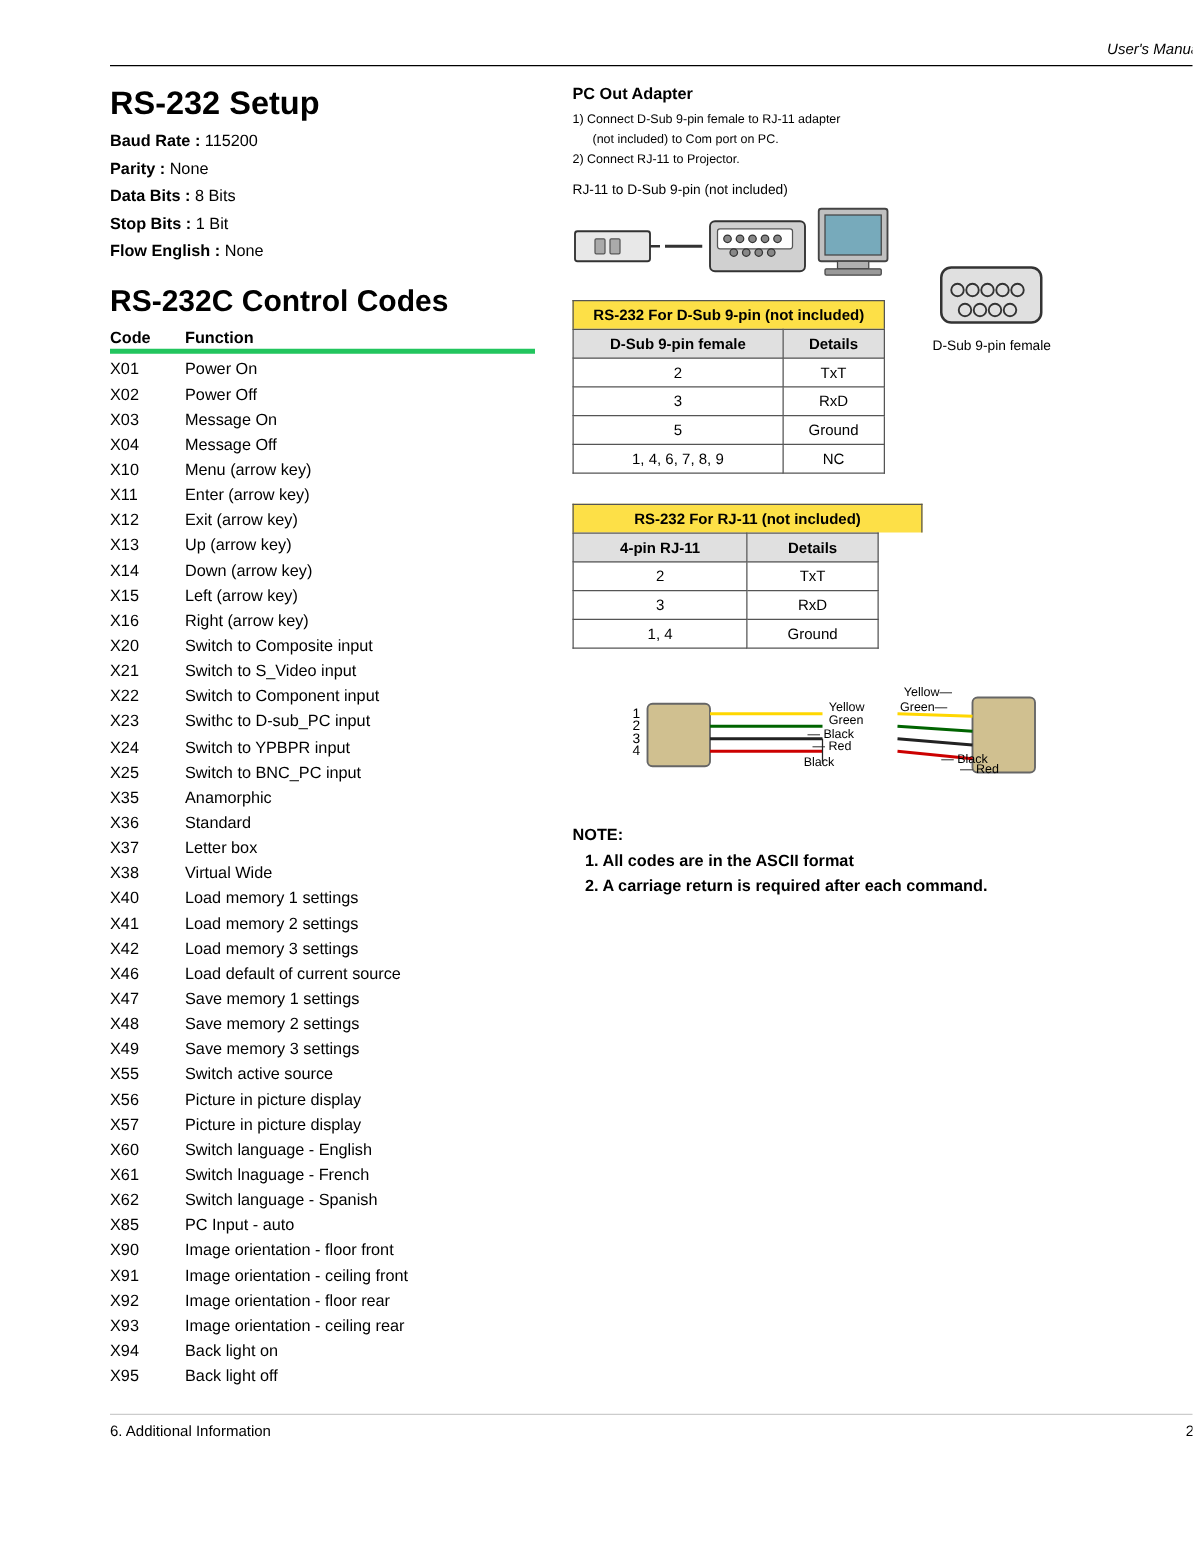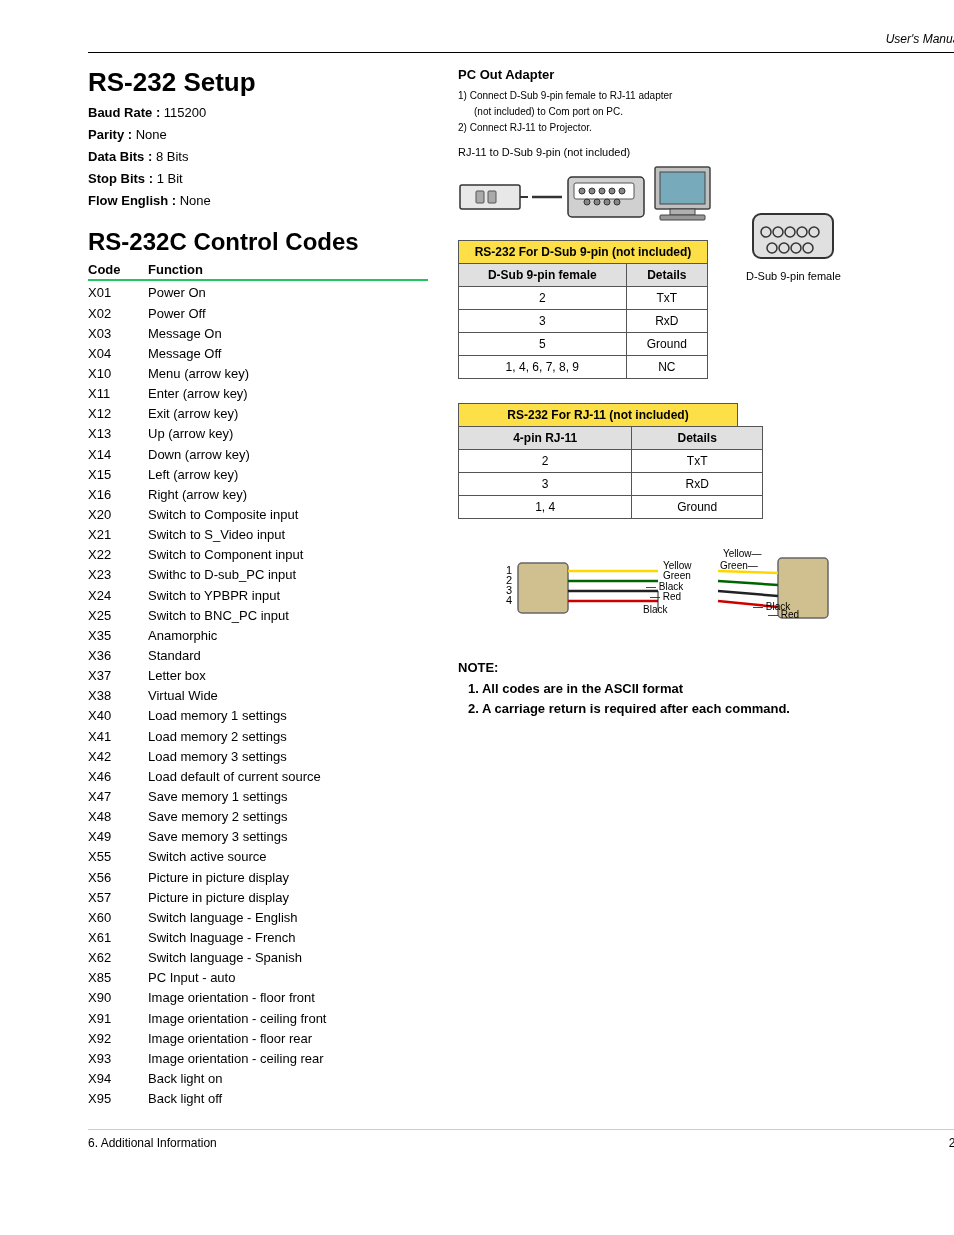--- a/index.html
+++ b/index.html
@@ -59,21 +59,21 @@
       font-weight: 900;
       margin-bottom: 6px;
       font-family: Arial Black, Arial, sans-serif;
     }
     .codes-table-header {
       display: flex;
       gap: 20px;
       font-weight: bold;
       font-size: 13px;
       margin-bottom: 2px;
-      border-bottom: 2px solid #22c55e;
+      border-bottom: 4px solid #22c55e;
       padding-bottom: 2px;
     }
     .codes-table-header .col-code { width: 40px; }
     .codes-table-header .col-func { flex: 1; }
     .code-row {
       display: flex;
       gap: 20px;
       font-size: 13px;
       line-height: 1.55;
     }
@@ -450,21 +450,21 @@
               <circle cx="36" cy="42" r="5" fill="none" stroke="#333" stroke-width="1.5"></circle>
               <circle cx="48" cy="42" r="5" fill="none" stroke="#333" stroke-width="1.5"></circle>
               <circle cx="60" cy="42" r="5" fill="none" stroke="#333" stroke-width="1.5"></circle>
             </svg>
             <div style="font-size:11px; margin-top:2px;">D-Sub 9-pin female</div>
           </div>
         </div>
 
         <div style="margin-bottom:10px; margin-top:10px;">
           <div class="table-caption" style="width:280px;">RS-232 For RJ-11 (not included)</div>
-          <table class="rs232-table" style="width:305px;">
+          <table class="rs232-table" style="width:245px;">
             <thead>
               <tr class="header-row">
                 <th>4-pin RJ-11</th>
                 <th>Details</th>
               </tr>
             </thead>
             <tbody id="rj11-tbody">
                 <tr>
                   <td>2</td>
                   <td>TxT</td>

